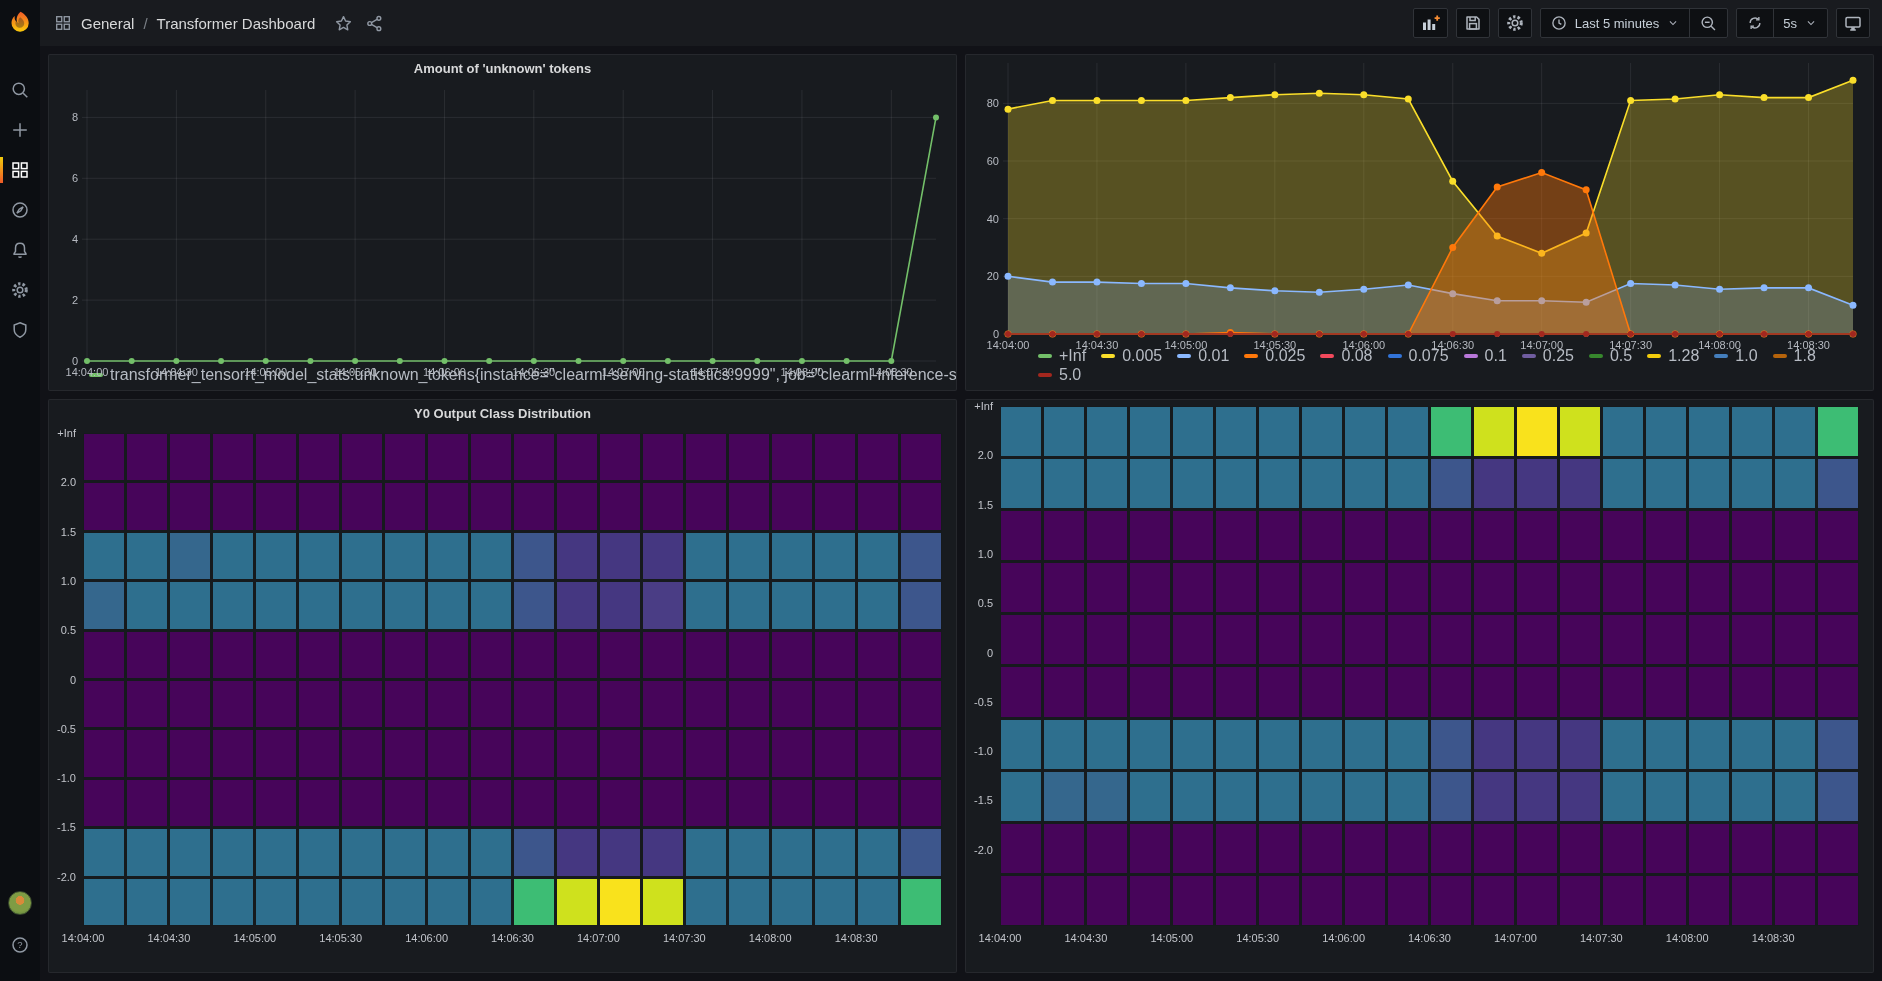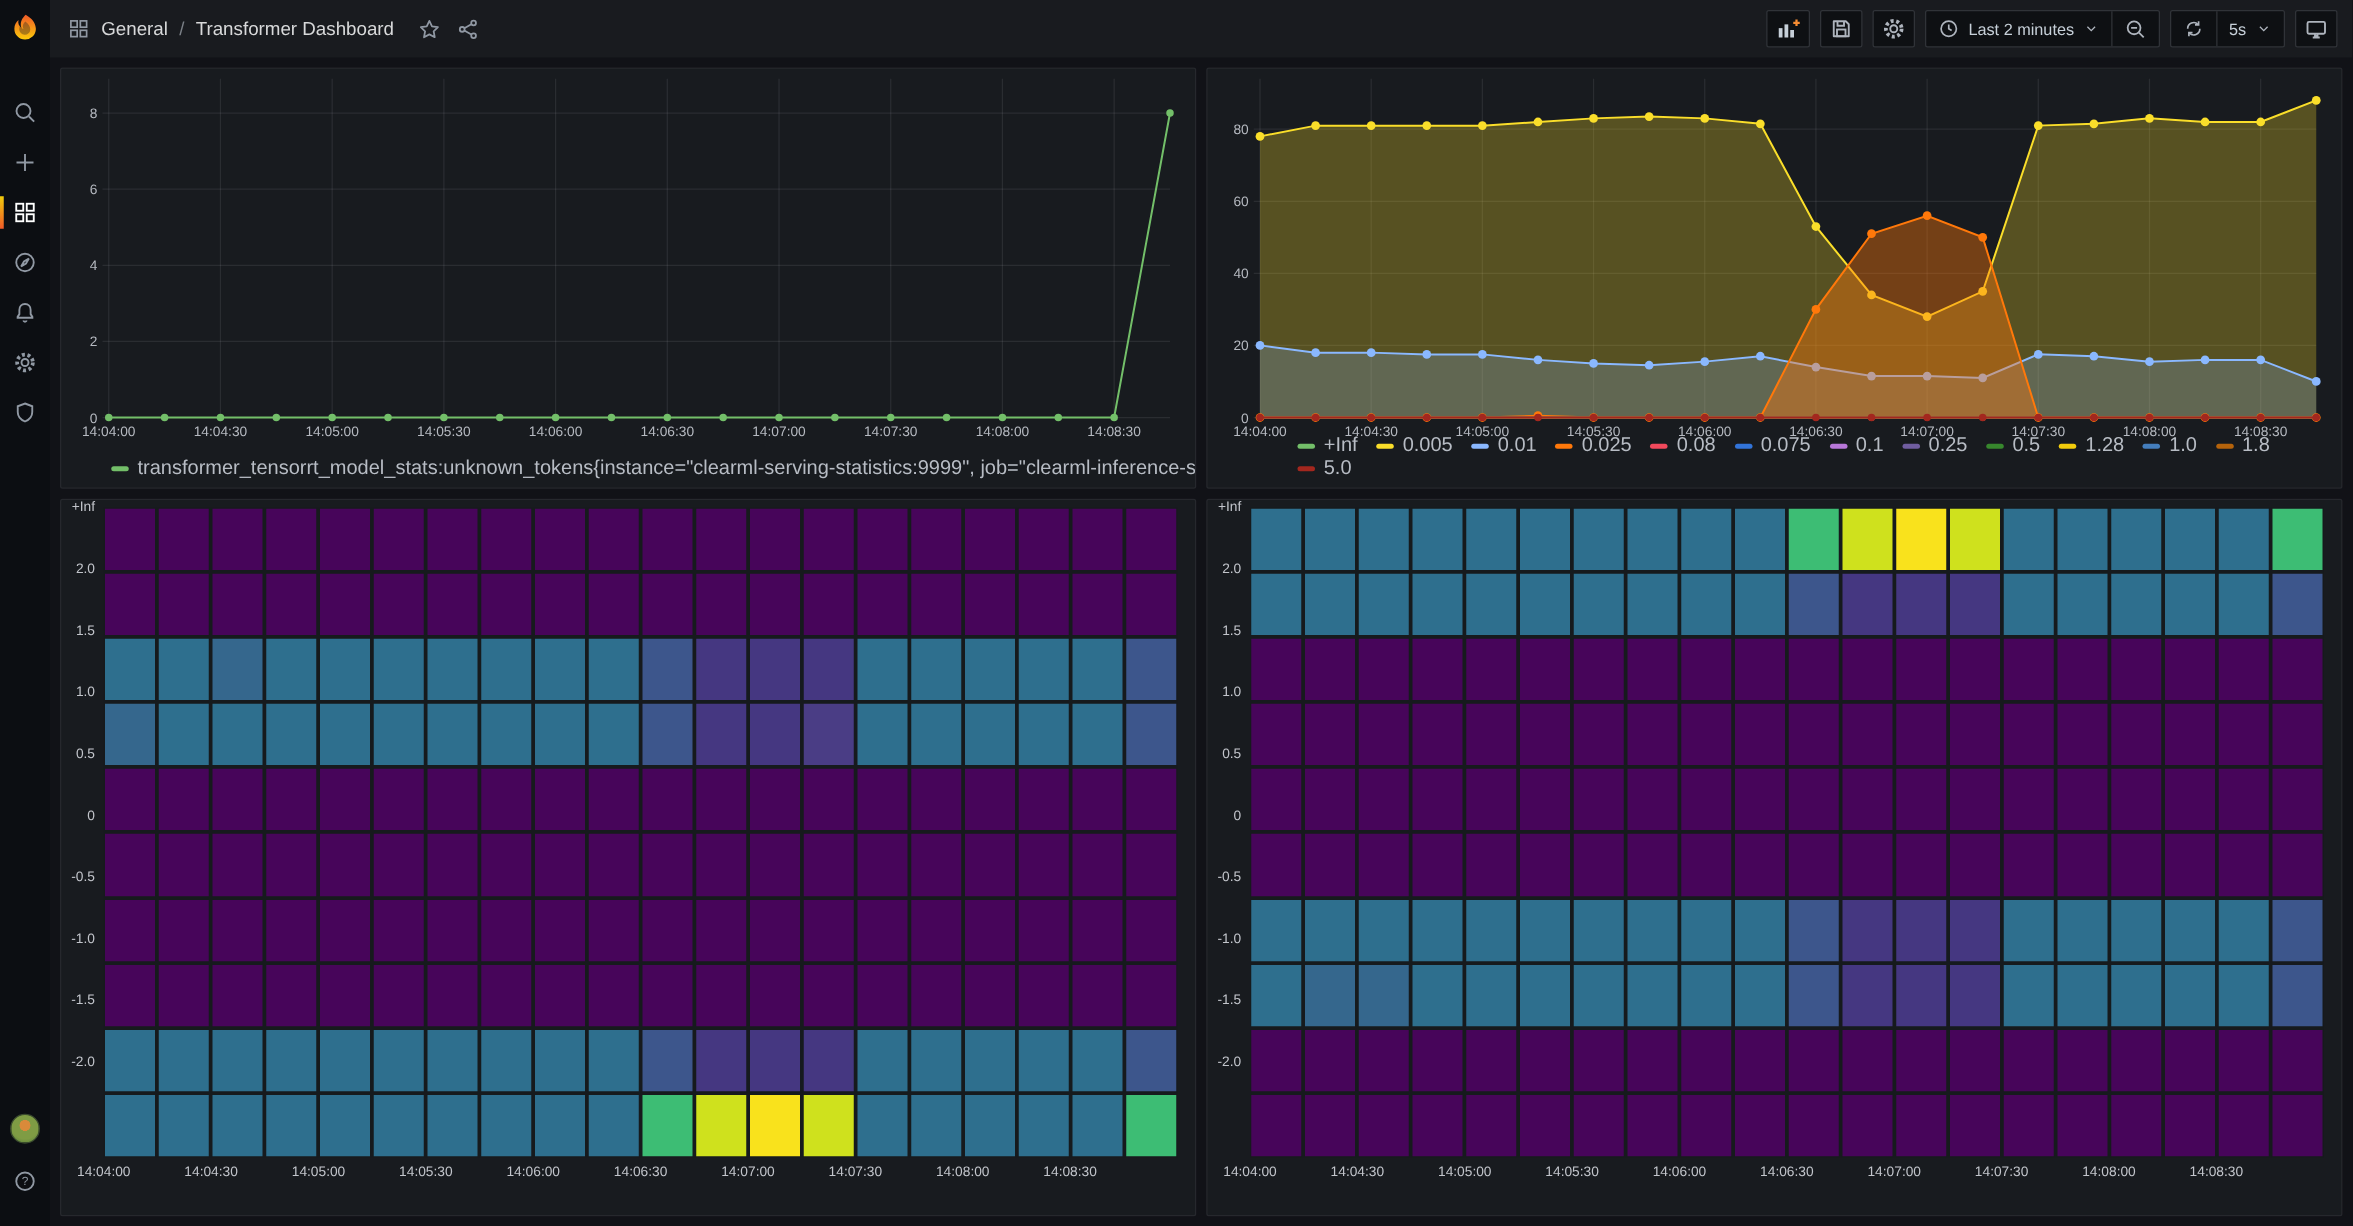--- a/index.html
+++ b/index.html
@@ -184,21 +184,21 @@
             <circle cx="10" cy="10" r="6.3" stroke-width="3" stroke-dasharray="2.4 2.1"></circle>
             <circle cx="10" cy="10" r="2.8" stroke-width="1.5"></circle>
           </svg>
         </div>
         <div class="tgroup">
           <div>
             <svg class="ic" width="18" height="18" viewBox="0 0 20 20">
               <circle cx="10" cy="10" r="6.8"></circle>
                 <path d="M10 6.2V10l2.6 1.6"></path>
             </svg>
-            <span class="tlabel">Last 2 minutes</span>
+            <span class="tlabel">Last 5 minutes</span>
             <svg class="ic" width="14" height="14" viewBox="0 0 20 20">
               <path d="M5.6 7.8l4.4 4.4 4.4-4.4"></path>
             </svg>
           </div>
           <div>
             <svg class="ic" width="19" height="19" viewBox="0 0 20 20">
               <circle cx="8.7" cy="8.7" r="5.4"></circle>
                 <line x1="12.8" y1="12.8" x2="16.8" y2="16.8"></line>
               <line x1="6.2" y1="8.7" x2="11.2" y2="8.7"></line>
             </svg>
@@ -225,20 +225,21 @@
             <rect x="3" y="4.5" width="14" height="9.5" rx="1.2"></rect>
             <path d="M9 14v1.8h2V14M7.2 17h5.6"></path>
           </svg>
         </div>
       </div>
     </header>
 
     <div class="dash">
 
       <section class="panel">
+        <div class="panel-title">Amount of 'unknown' tokens</div>
         <div class="ts-plot" id="plot-0">
             <svg width="887" height="300">
               <line x1="30" y1="279" x2="879" y2="279" stroke="rgba(204,204,220,0.10)"></line>
               <line x1="25" y1="279" x2="30" y2="279" stroke="rgba(204,204,220,0.10)"></line>
               <text x="21" y="283" text-anchor="end" font-size="11" fill="#b6bac1">0</text>
               <line x1="30" y1="218.1011235955056" x2="879" y2="218.1011235955056" stroke="rgba(204,204,220,0.10)"></line>
               <line x1="25" y1="218.1011235955056" x2="30" y2="218.1011235955056" stroke="rgba(204,204,220,0.10)"></line>
               <text x="21" y="222.1011235955056" text-anchor="end" font-size="11" fill="#b6bac1">2</text>
               <line x1="30" y1="157.20224719101125" x2="879" y2="157.20224719101125" stroke="rgba(204,204,220,0.10)"></line>
               <line x1="25" y1="157.20224719101125" x2="30" y2="157.20224719101125" stroke="rgba(204,204,220,0.10)"></line>
@@ -650,20 +651,21 @@
             </span><span class="legend-item">
               <span class="legend-mark" style="background: rgb(181, 99, 11);"></span>
               <span>1.8</span>
             </span><span class="legend-item">
               <span class="legend-mark" style="background: rgb(163, 39, 30);"></span>
               <span>5.0</span>
             </span></div>
       </section>
 
       <section class="panel">
+        <div class="panel-title">Y0 Output Class Distribution</div>
         <div class="hm-body" id="hm-0">
           <div class="hm-ylab">
               <div style="top: 0px;">+Inf</div>
               <div style="top: 49.3px;">2.0</div>
               <div style="top: 98.6px;">1.5</div>
               <div style="top: 147.9px;">1.0</div>
               <div style="top: 197.2px;">0.5</div>
               <div style="top: 246.5px;">0</div>
               <div style="top: 295.8px;">-0.5</div>
               <div style="top: 345.1px;">-1.0</div>

